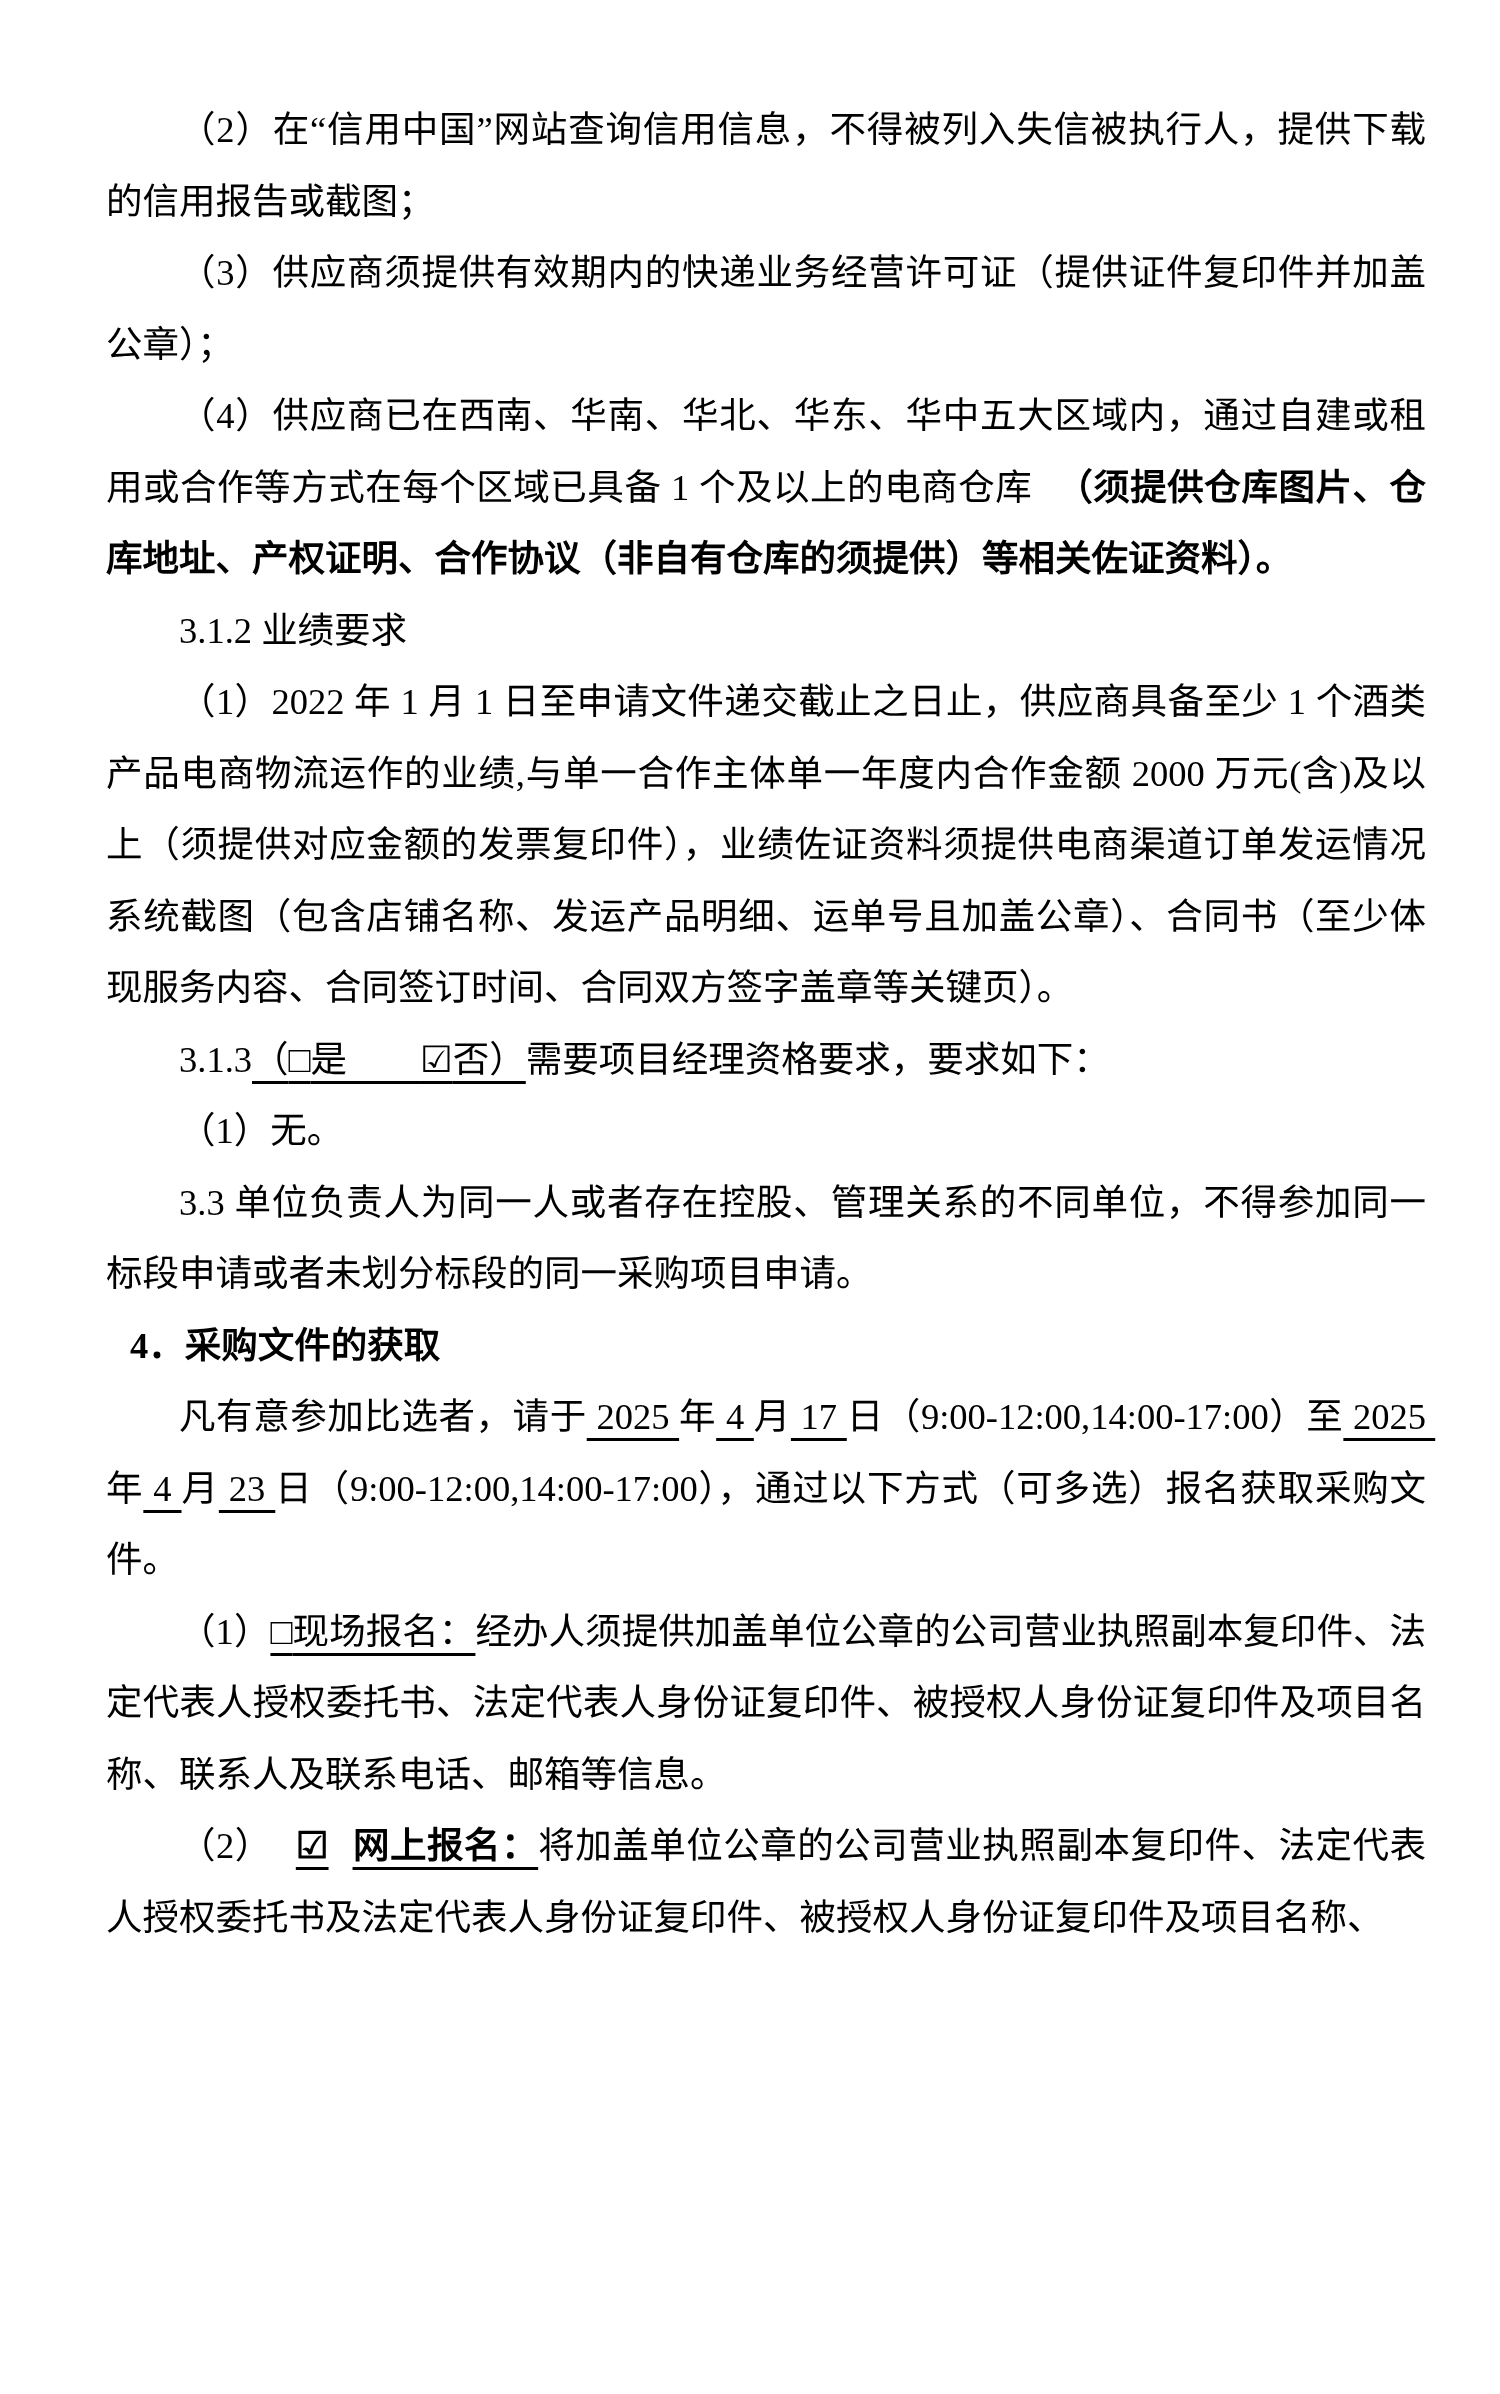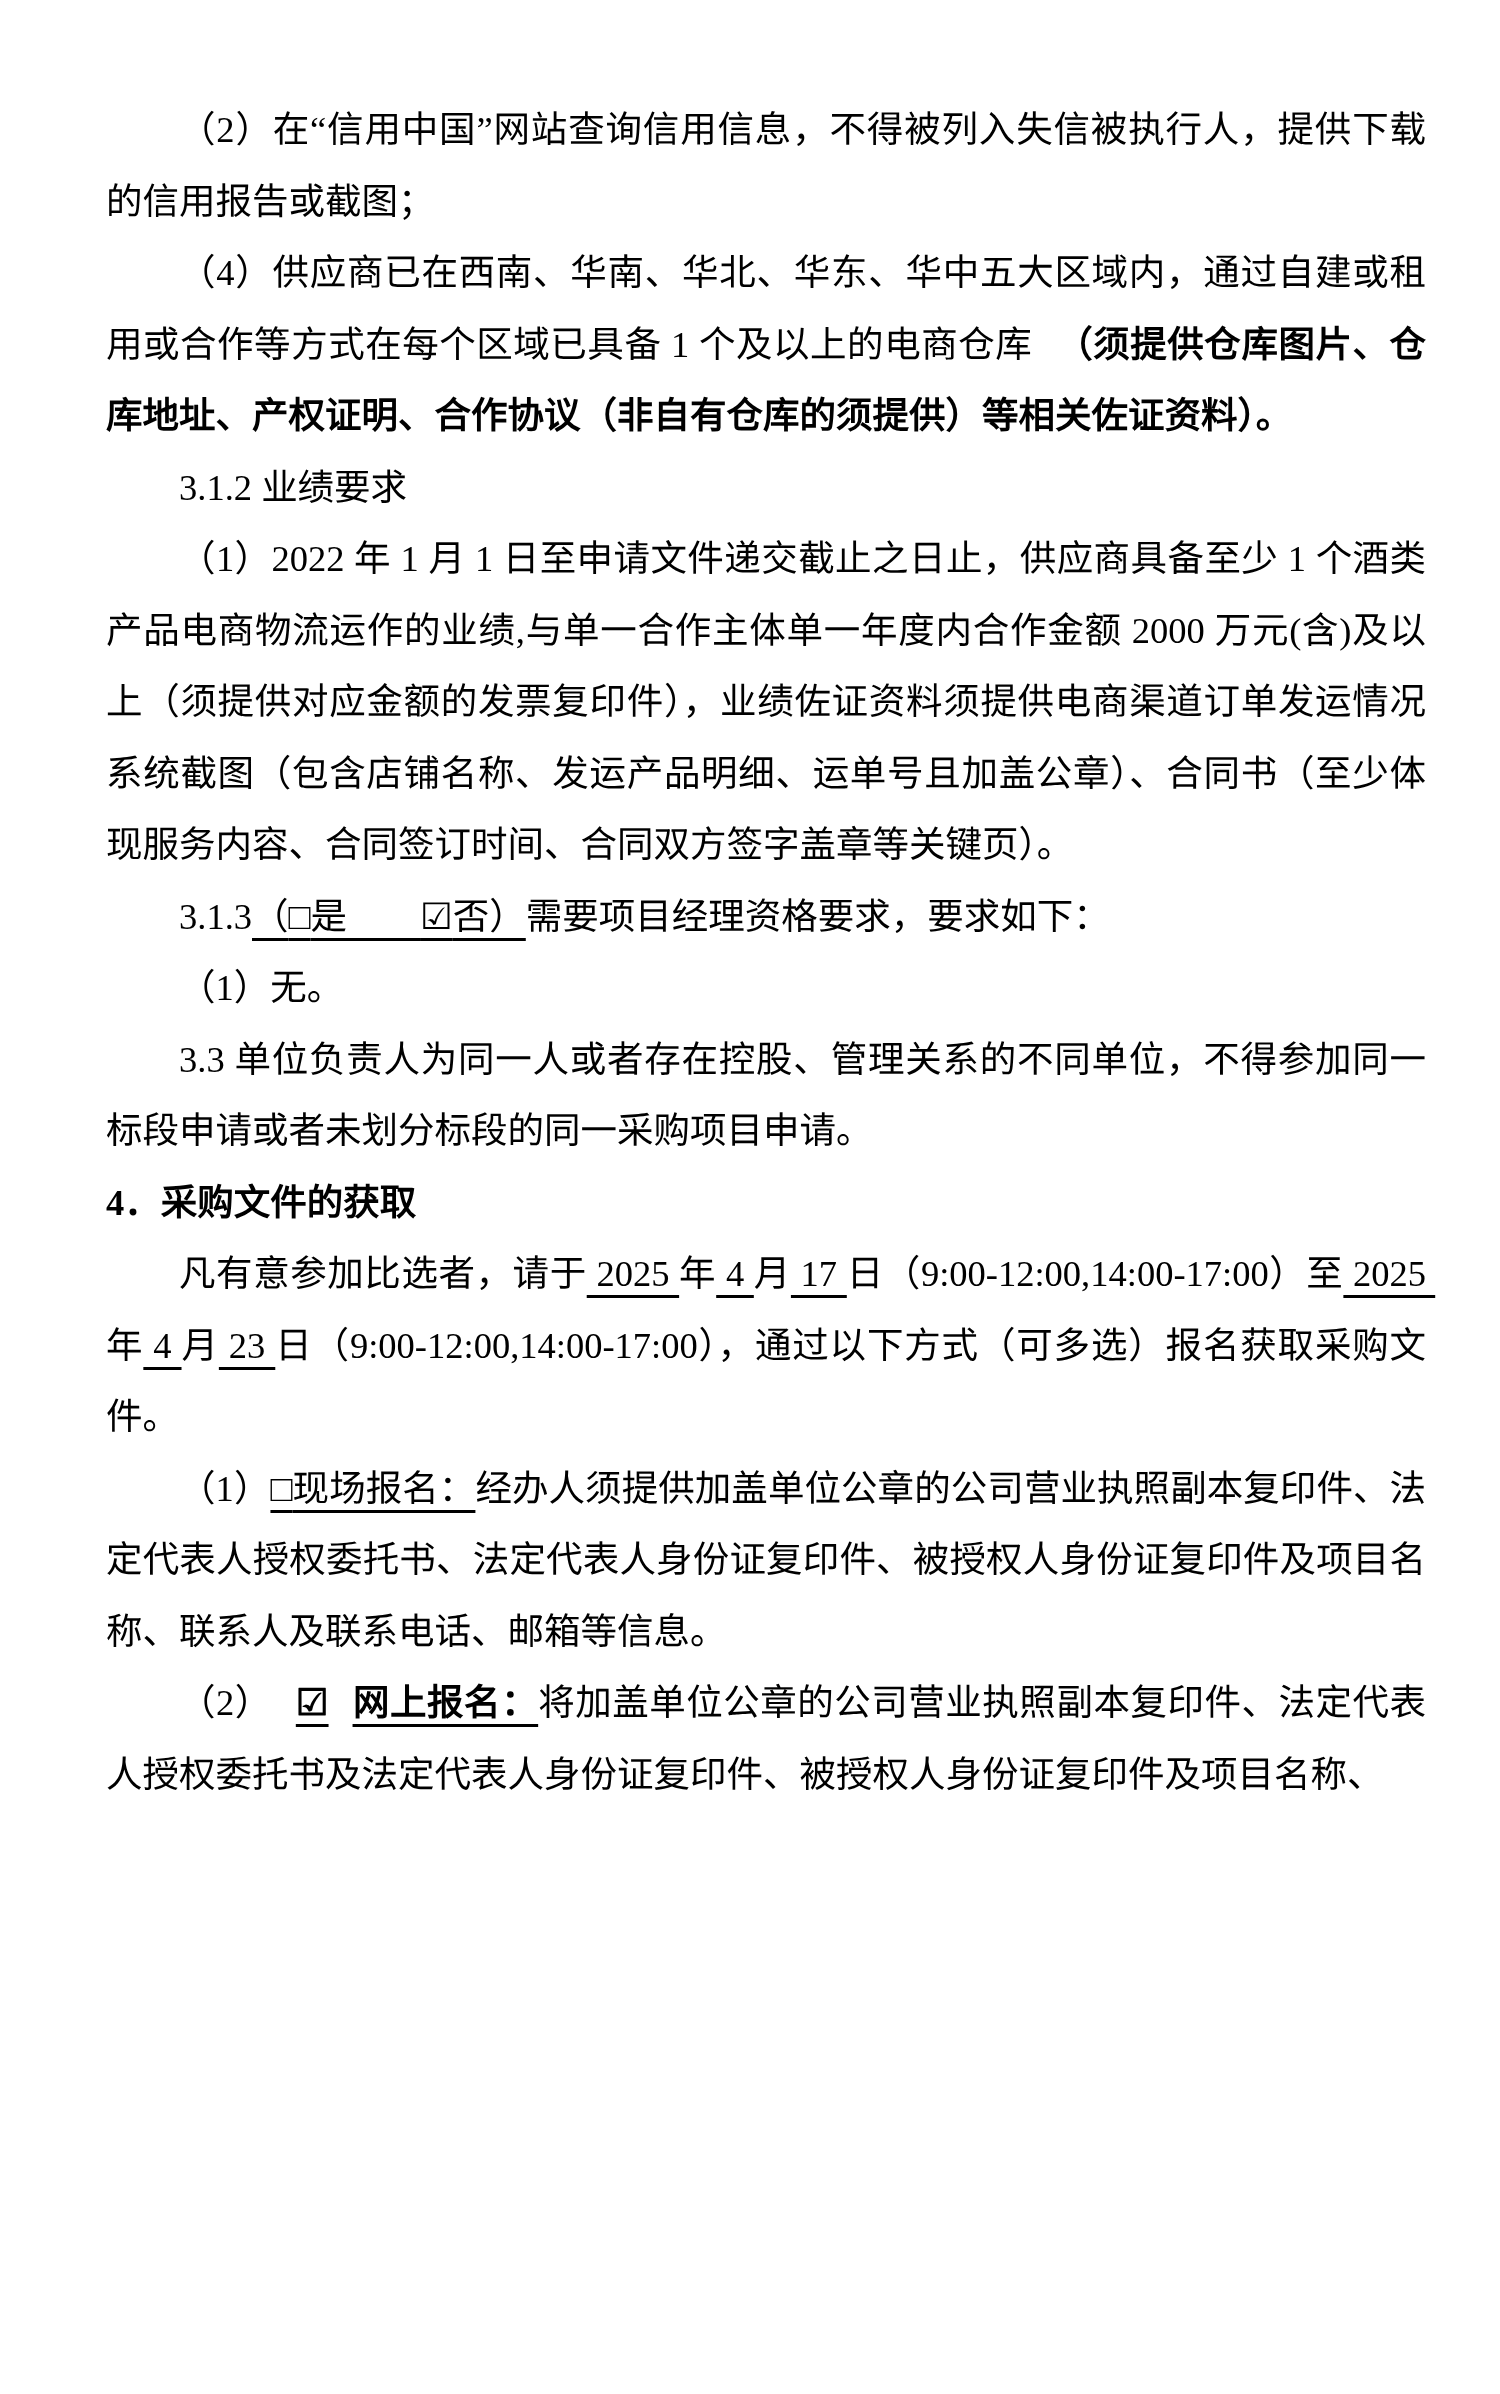--- a/index.html
+++ b/index.html
@@ -28,35 +28,37 @@
     text-align: justify;
     text-indent: 2em;
     word-break: normal;
     line-break: strict;
   }
   p.para.no-indent {
     text-indent: 0;
   }
   p.para.heading {
     font-weight: 700;
+    margin-left: 24px;
   }
   span.run { white-space: pre-wrap; }
   span.b { font-weight: 700; margin-left: 24px; }
   span.u {
     text-decoration: underline;
     text-decoration-thickness: 2.5px;
     text-underline-offset: 9px;
   }
 </style>
 </head>
 <body>
 
 <div class="page">
   <div>
       <p class="para"><span class="run">（2）在“信用中国”网站查询信用信息，不得被列入失信被执行人，提供下载的信用报告或截图；</span></p>
+      <p class="para"><span class="run">（3）供应商须提供有效期内的快递业务经营许可证（提供证件复印件并加盖公章）；</span></p>
       <p class="para"><span class="run">（4）供应商已在西南、华南、华北、华东、华中五大区域内，通过自建或租用或合作等方式在每个区域已具备 1 个及以上的电商仓库</span><span class="run b">（须提供仓库图片、仓库地址、产权证明、合作协议（非自有仓库的须提供）等相关佐证资料）。</span></p>
       <p class="para"><span class="run">3.1.2 业绩要求</span></p>
       <p class="para"><span class="run">（1）2022 年 1 月 1 日至申请文件递交截止之日止，供应商具备至少 1 个酒类产品电商物流运作的业绩,与单一合作主体单一年度内合作金额 2000 万元(含)及以上（须提供对应金额的发票复印件），业绩佐证资料须提供电商渠道订单发运情况系统截图（包含店铺名称、发运产品明细、运单号且加盖公章）、合同书（至少体现服务内容、合同签订时间、合同双方签字盖章等关键页）。</span></p>
       <p class="para"><span class="run">3.1.3</span><span class="run u">（</span><span class="run u">□</span><span class="run u">是　　</span><span class="run u">☑</span><span class="run u">否）</span><span class="run">需要项目经理资格要求，要求如下：</span></p>
       <p class="para"><span class="run">（1）无。</span></p>
       <p class="para"><span class="run">3.3 单位负责人为同一人或者存在控股、管理关系的不同单位，不得参加同一标段申请或者未划分标段的同一采购项目申请。</span></p>
       <p class="para no-indent heading"><span class="run">4．采购文件的获取</span></p>
       <p class="para"><span class="run">凡有意参加比选者，请于</span><span class="run u"> 2025 </span><span class="run">年</span><span class="run u"> 4 </span><span class="run">月</span><span class="run u"> 17 </span><span class="run">日（9:00-12:00,14:00-17:00）至</span><span class="run u"> 2025 </span><span class="run">年</span><span class="run u"> 4 </span><span class="run">月</span><span class="run u"> 23 </span><span class="run">日（9:00-12:00,14:00-17:00），通过以下方式（可多选）报名获取采购文件。</span></p>
       <p class="para"><span class="run">（1）</span><span class="run u">□</span><span class="run u">现场报名：</span><span class="run">经办人须提供加盖单位公章的公司营业执照副本复印件、法定代表人授权委托书、法定代表人身份证复印件、被授权人身份证复印件及项目名称、联系人及联系电话、邮箱等信息。</span></p>
       <p class="para"><span class="run">（2）</span><span class="run b u">☑</span><span class="run b u">网上报名：</span><span class="run">将加盖单位公章的公司营业执照副本复印件、法定代表人授权委托书及法定代表人身份证复印件、被授权人身份证复印件及项目名称、</span></p>

